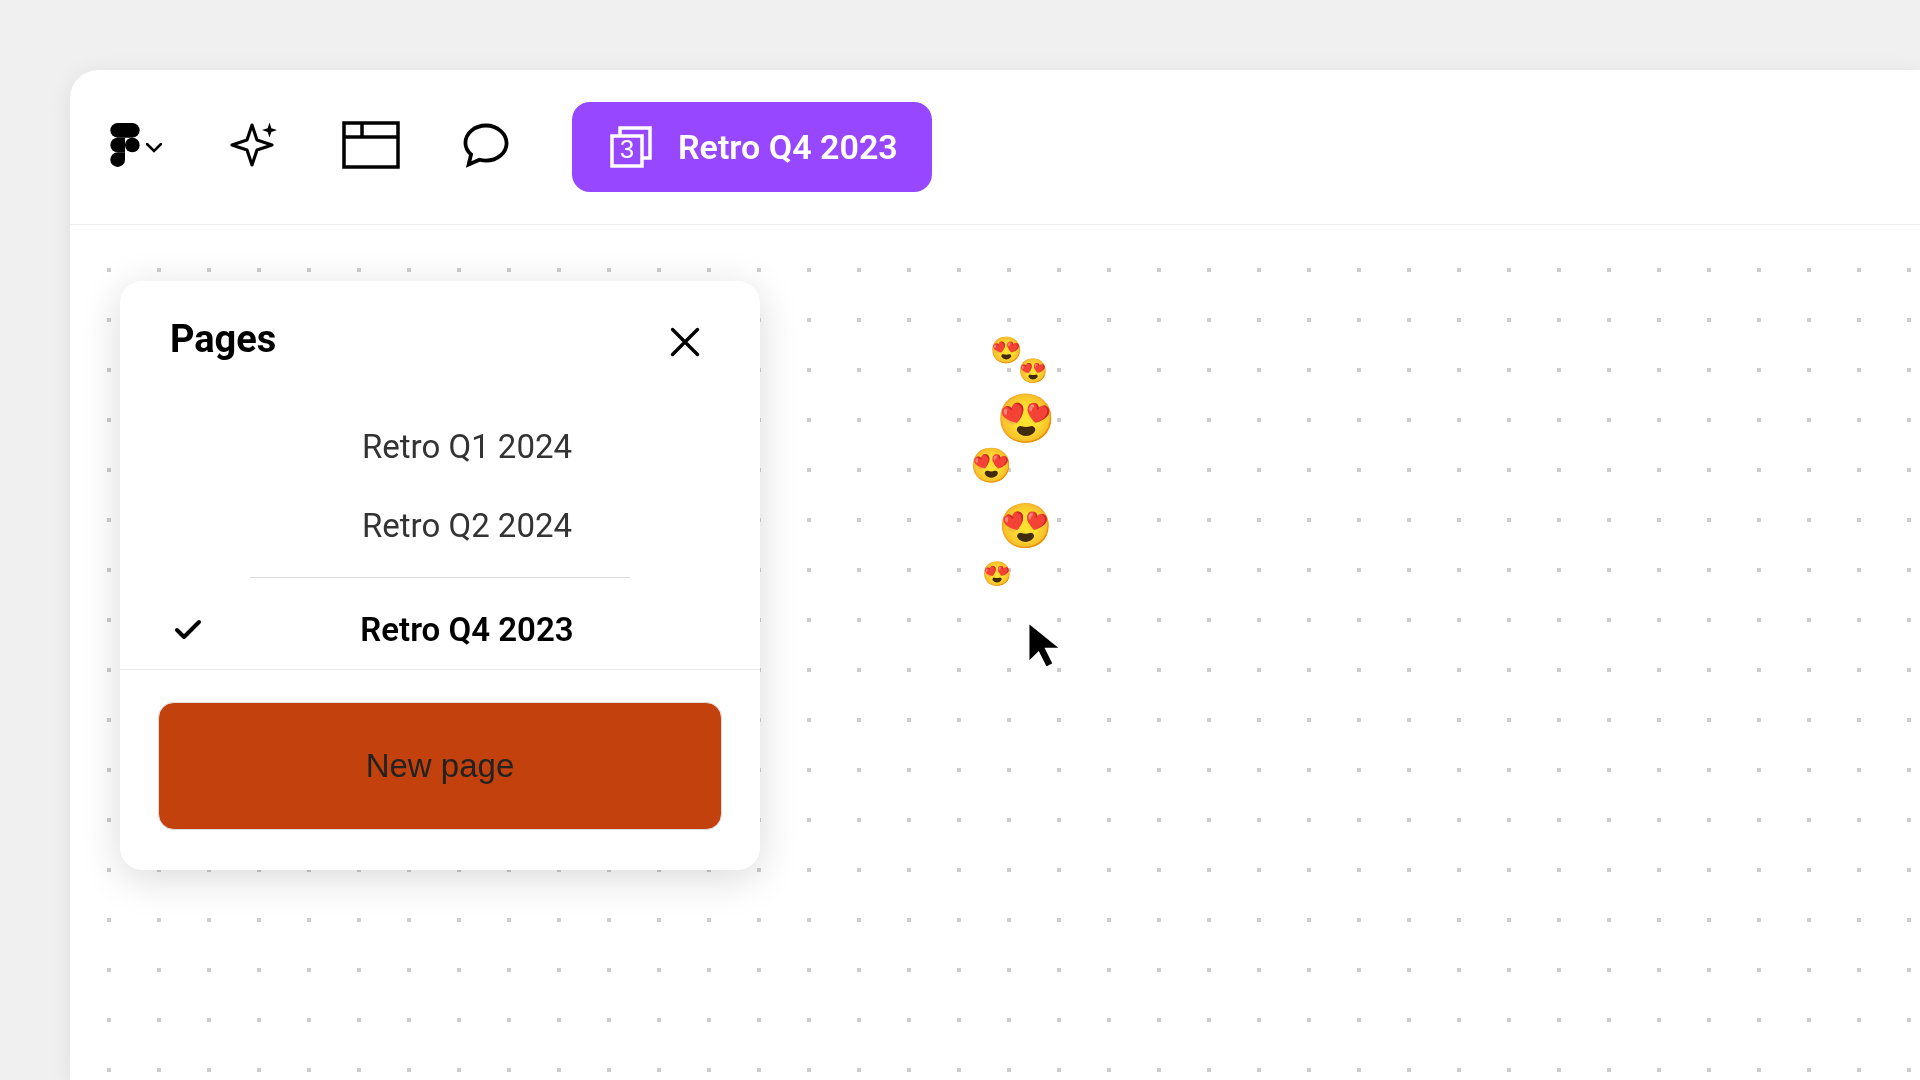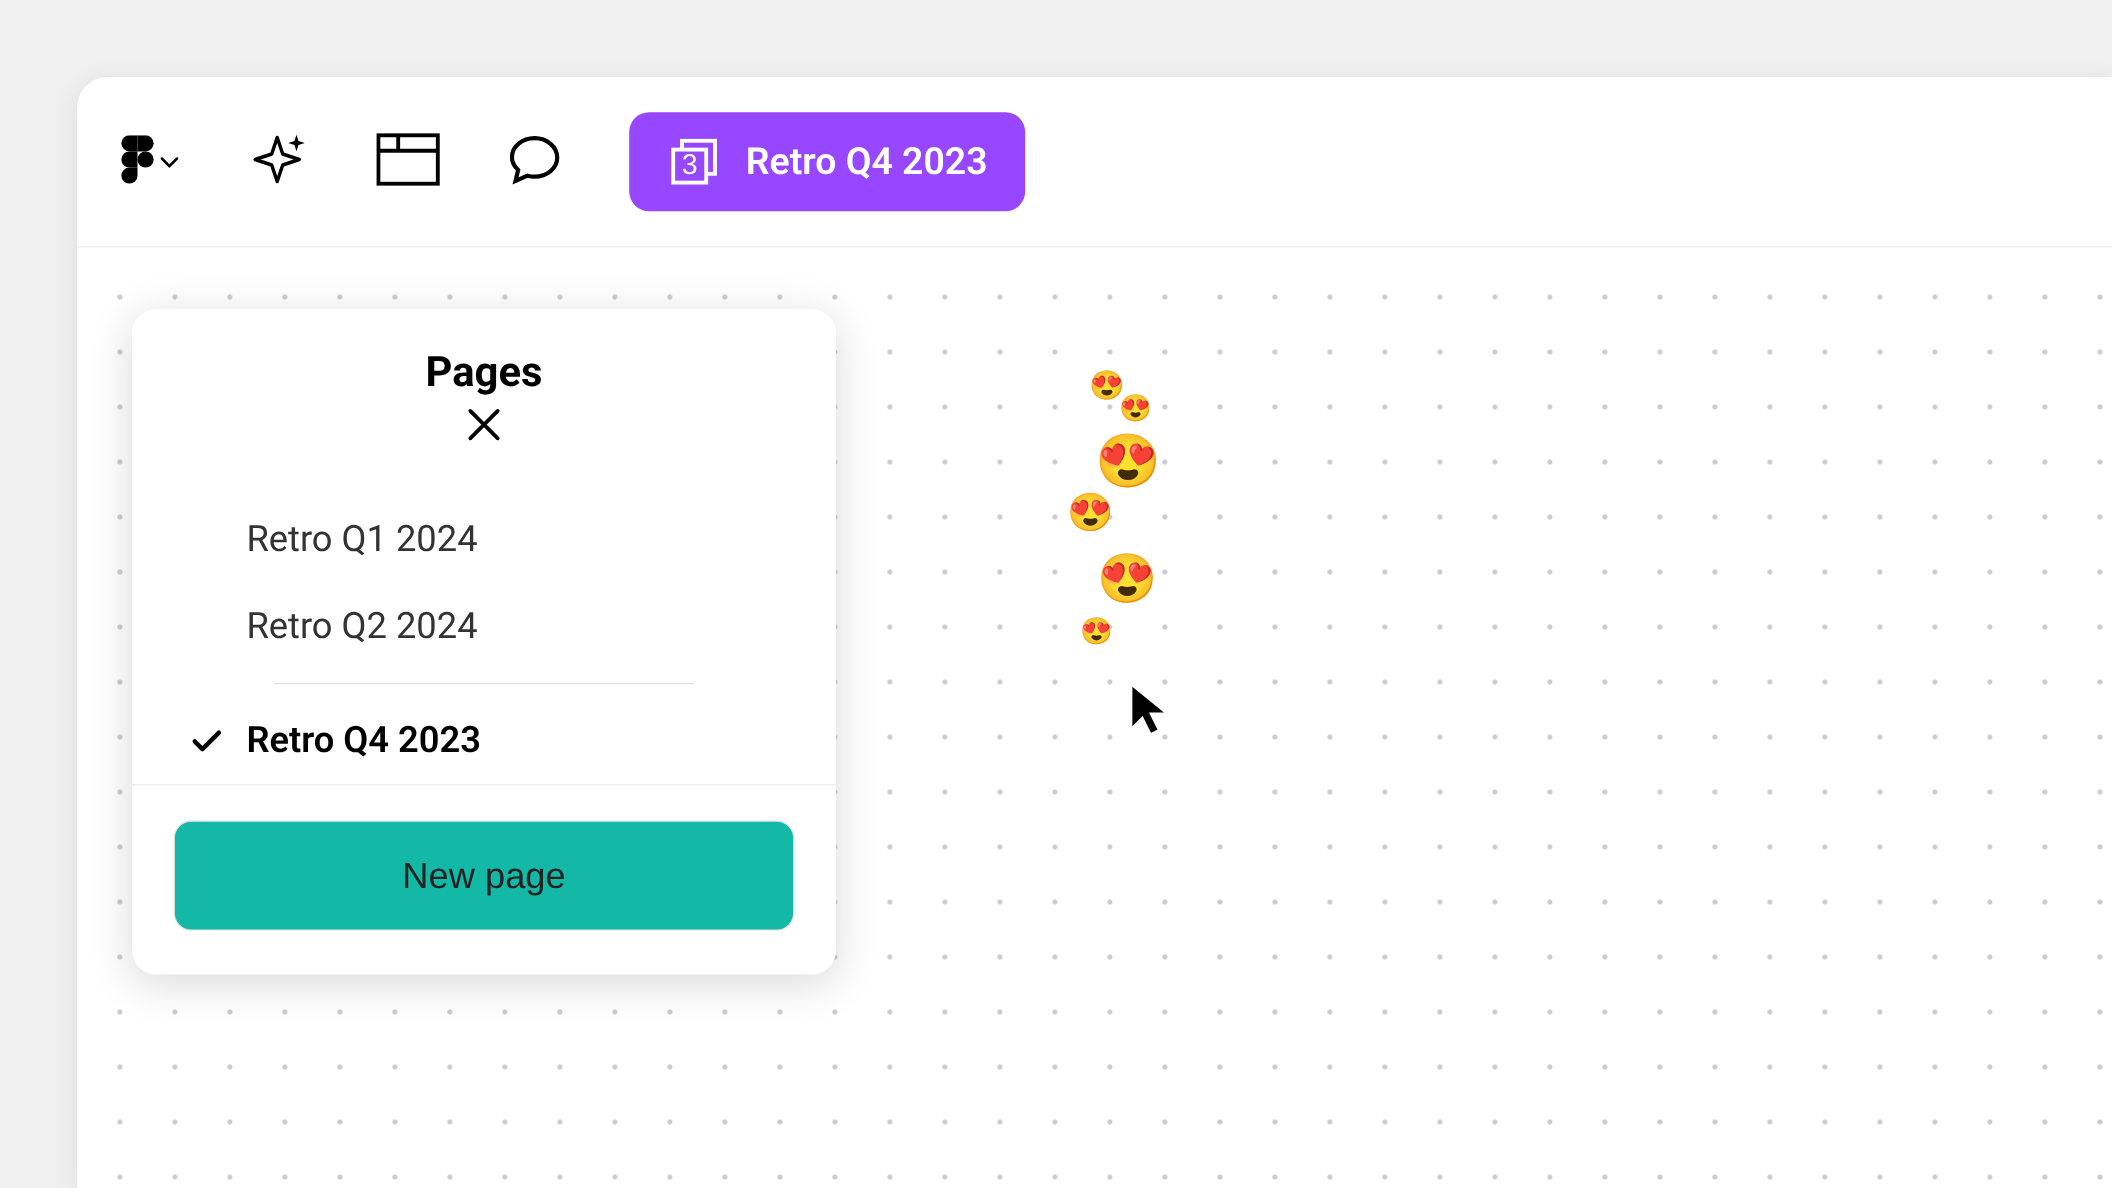--- a/index.html
+++ b/index.html
@@ -75,35 +75,35 @@
       top: 56px;
       left: 50px;
       width: 640px;
       background: #fff;
       border-radius: 22px;
       box-shadow: 0 8px 40px rgba(0,0,0,0.15);
       overflow: hidden;
     }
     .pages-header {
       display: flex;
-      align-items: center;
+      align-items: flex-start;
       justify-content: space-between;
       padding: 36px 50px 16px 50px;
-      flex-direction: column;
     }
     .pages-title {
       font-size: 38px;
       font-weight: 700;
     }
     .close-btn {
       cursor: pointer;
       padding: 8px;
     }
     .pages-list {
       padding: 20px 0 0 0;
+      text-align: center;
     }
     .page-item {
       display: flex;
       align-items: center;
       padding: 20px 50px 20px 54px;
       font-size: 33px;
       color: #333;
       cursor: pointer;
       gap: 22px;
     }
@@ -119,23 +119,23 @@
       background: #ddd;
       margin: 12px 130px 12px 130px;
     }
     .panel-footer {
       border-top: 1px solid #e8e8e8;
       padding: 32px 38px 40px 38px;
     }
     .new-page-btn {
       width: 100%;
       border: 1.5px solid #ddd;
-      background: #14b8a6;
+      background: #c2410c;
       border-radius: 16px;
-      padding: 30px 0;
+      padding: 44px 0;
       font-size: 33px;
       font-weight: 500;
       color: #222;
       cursor: pointer;
     }
     .emoji-cluster {
       position: absolute;
       top: 110px;
       left: 900px;
       width: 120px;

